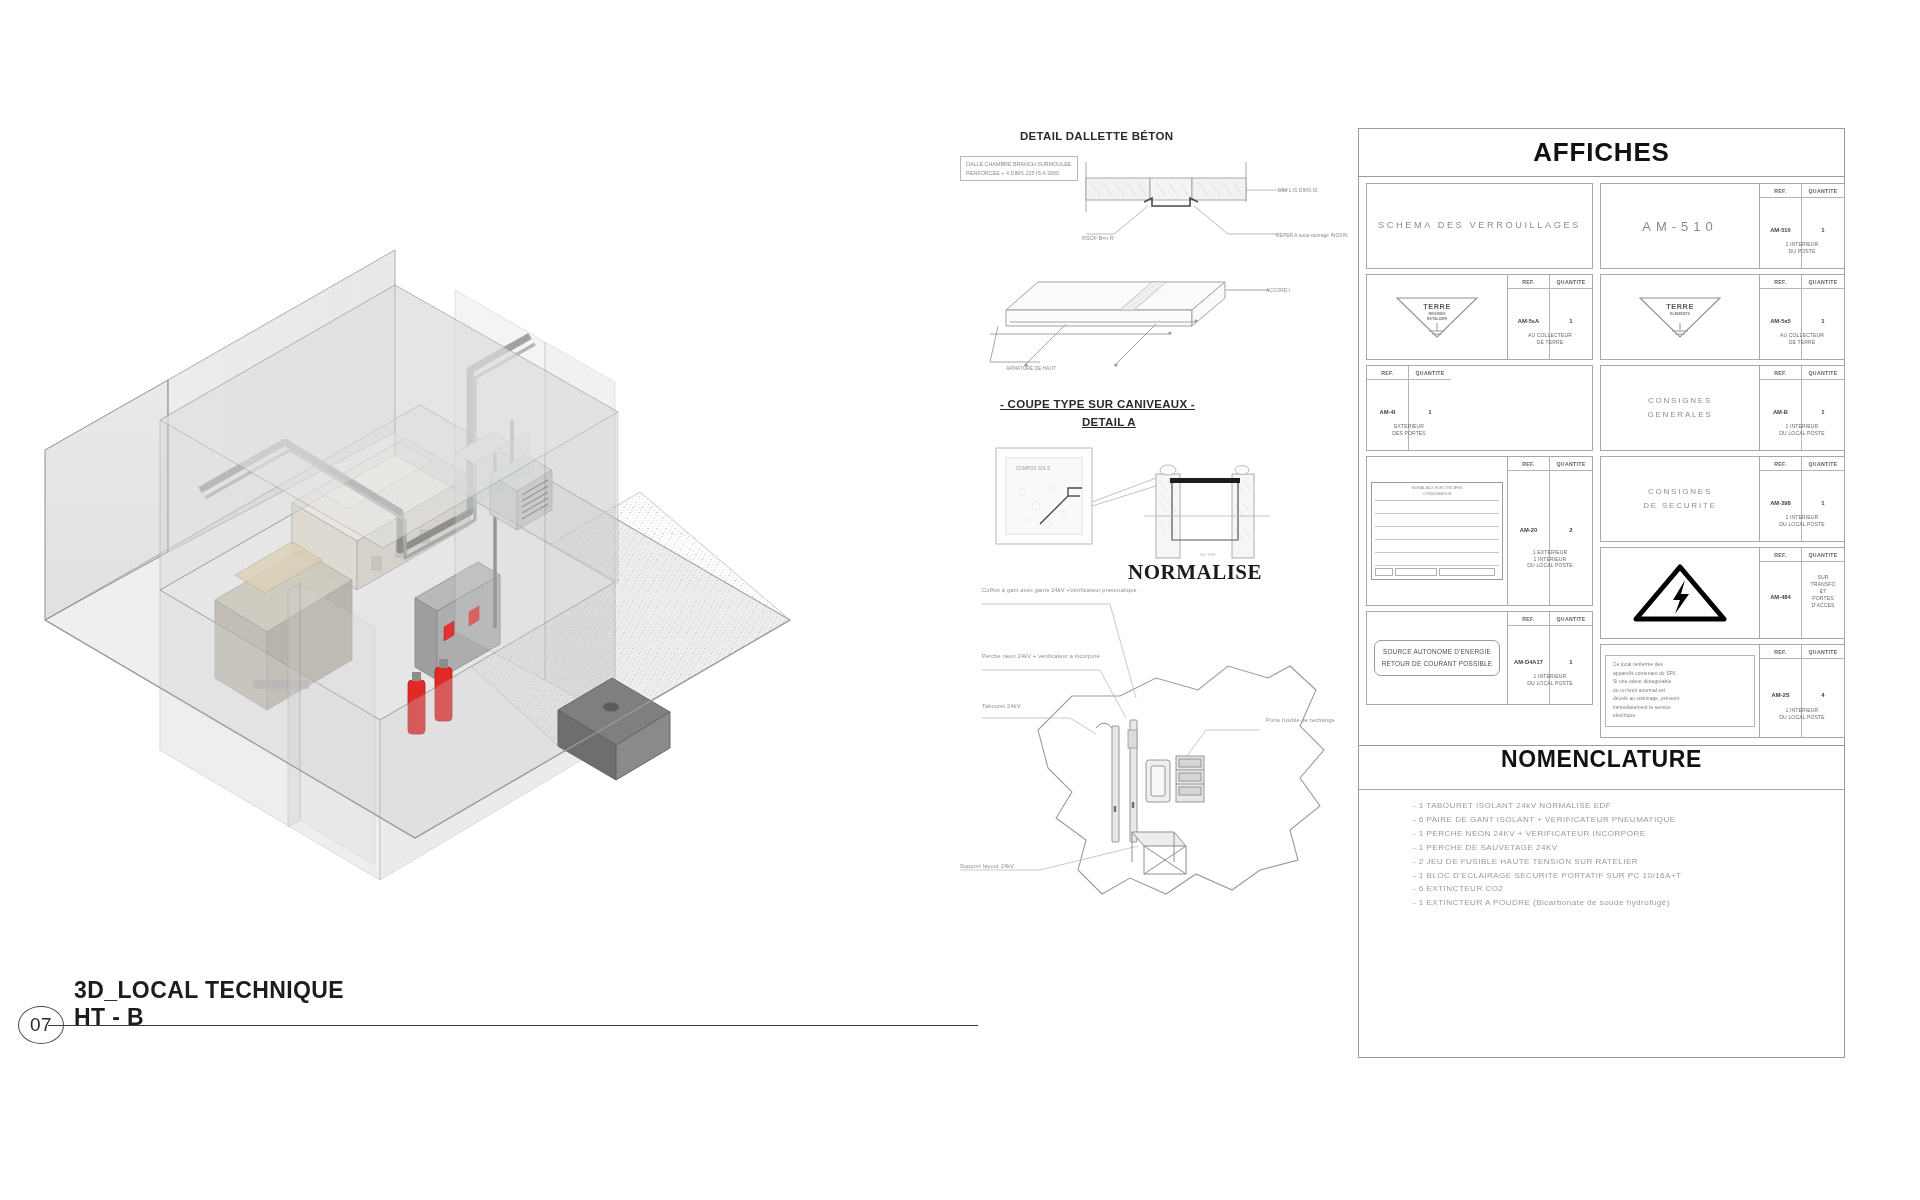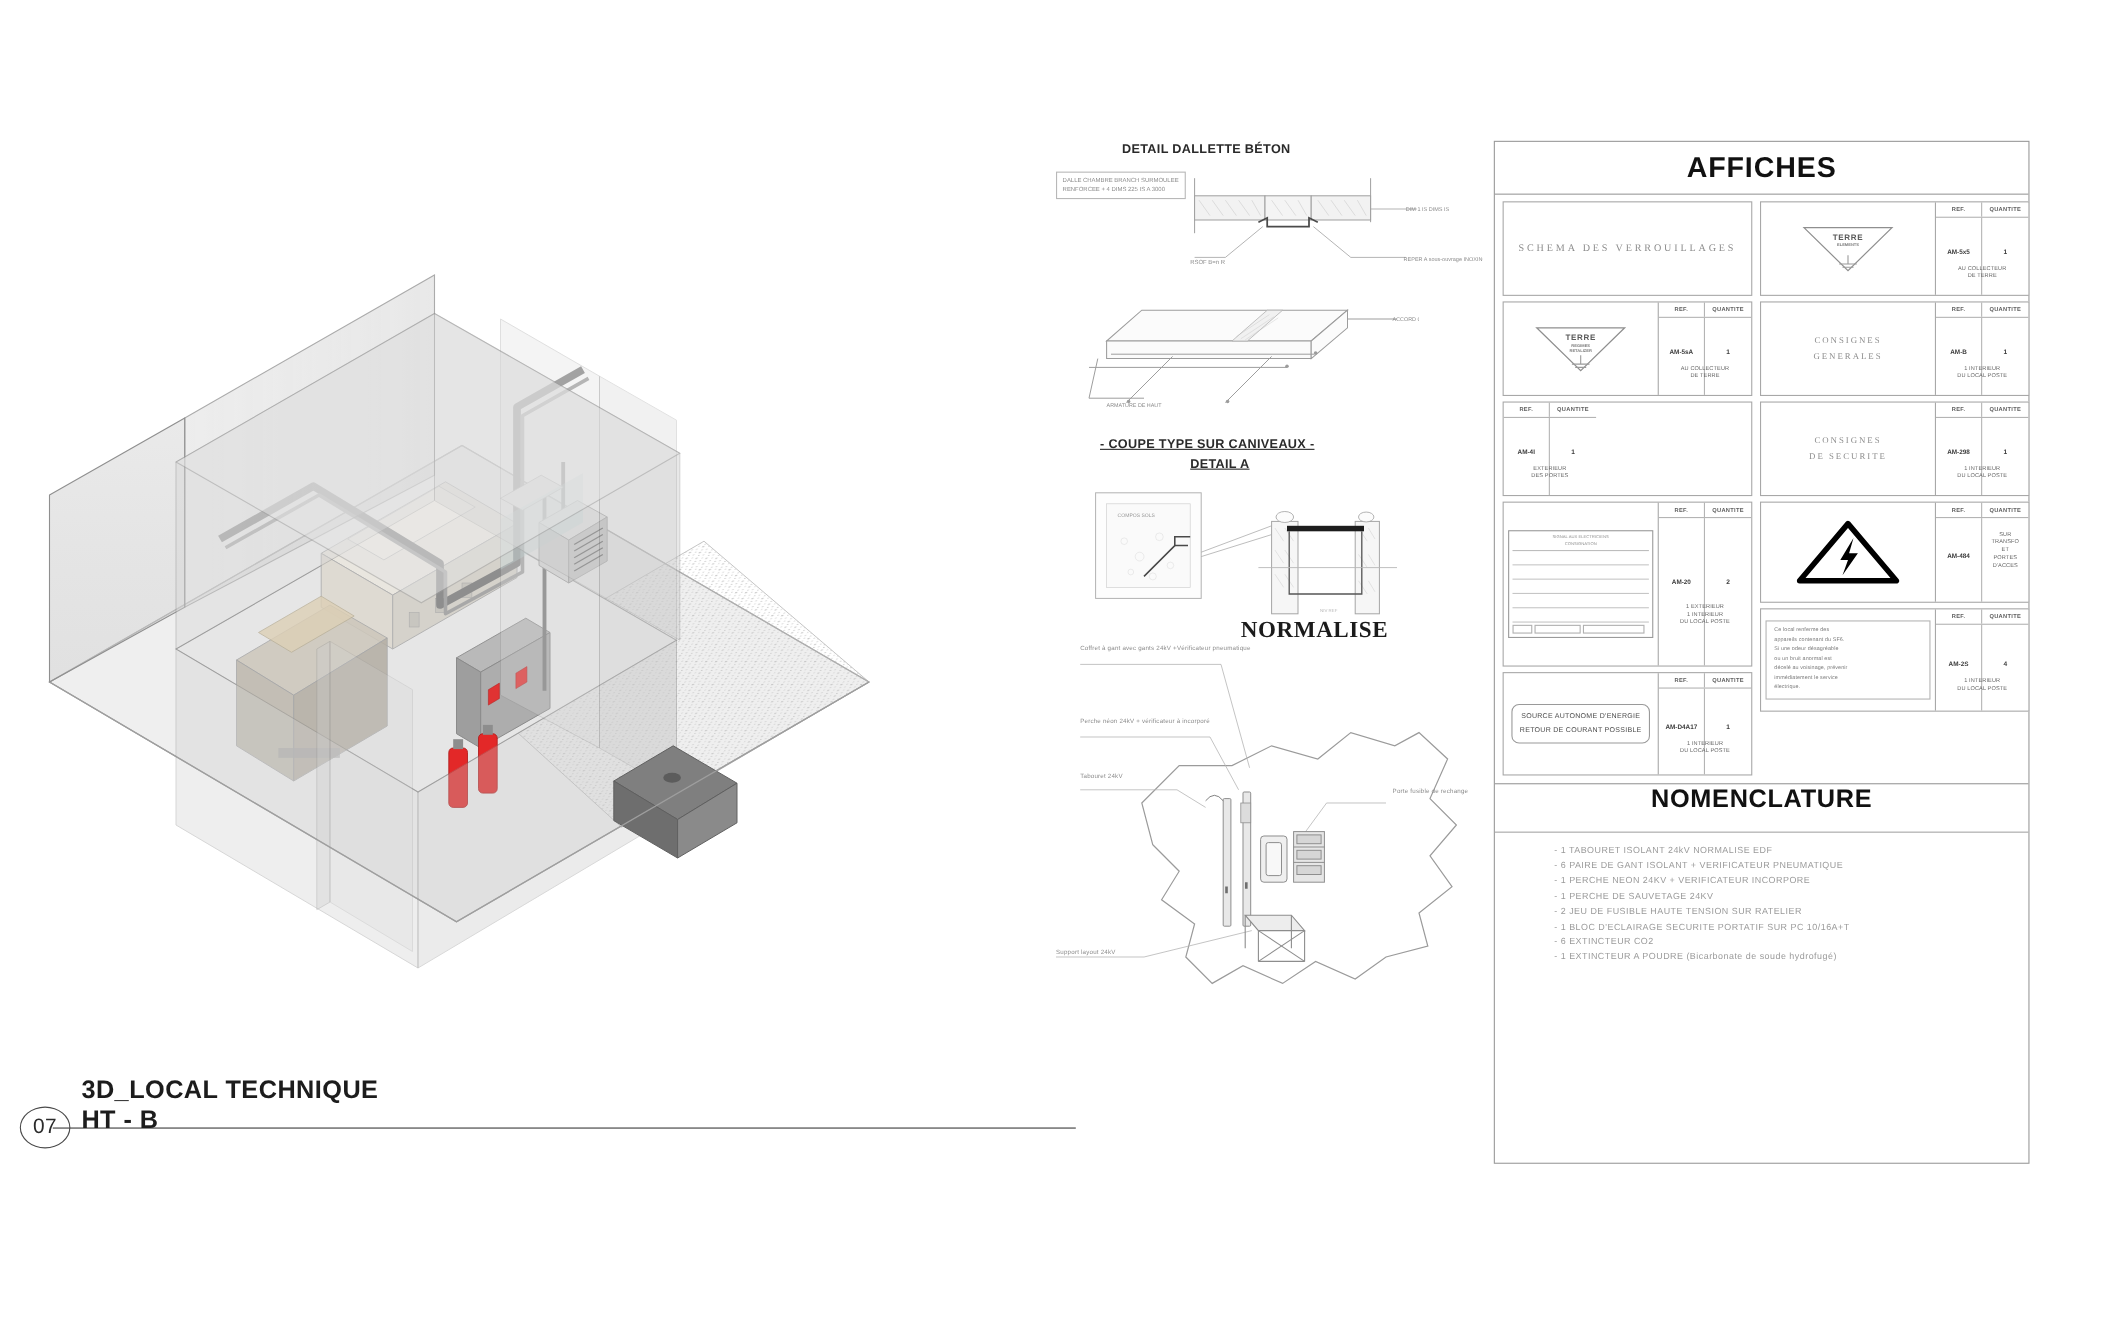--- a/index.html
+++ b/index.html
@@ -98,21 +98,21 @@
   .meta-loc {
     position: absolute; left: 0; right: 0; top: 62%;
     text-align: center; font-size: 5.1px; color: #6a6a6a; line-height: 1.35;
     letter-spacing: .1px; white-space: pre-line;
   }
 
   
   .poster-plain {
     font-size: 9.2px; color: #8d8d8d; letter-spacing: 2.6px;
     text-align: center; line-height: 1.7; white-space: pre-line;
-    font-family: Liberation Serif, serif;
+    font-family: Liberation Sans, sans-serif;
   }
   .poster-am {
     font-size: 13px; color: #8a8a8a; letter-spacing: 5px; text-align: center;
   }
   .terre-sign { width: 86px; position: relative; height: 44px; }
   .terre-sign svg { display: block; }
   .terre-txt1 {
     position: absolute; left: 0; right: 0; top: 7px; text-align: center;
     font-size: 7.3px; font-weight: bold; color: #5a5a5a; letter-spacing: .6px;
   }
@@ -641,20 +641,41 @@
                   </div>
                 <span class="meta-loc" style="left:0;right:0;top:60%;">1 INTERIEUR
 DU LOCAL POSTE</span>
               </div>
             </div>
           </div>
         </div>
 
         <div class="aff-col">
 
+          <div class="aff-row" style="height:86px;">
+            <div class="aff-art bordered">
+              <div class="poster-am">AM-510</div>
+            </div>
+            <div class="aff-meta">
+              <div class="aff-meta-head">
+                <div>REF.</div>
+                <div>QUANTITE</div>
+              </div>
+              <div class="aff-meta-body">
+                <div>
+                    <span class="meta-ref">AM-510</span>
+                  </div>
+                <div>
+                    <span class="meta-qty">1</span>
+                  </div>
+                <span class="meta-loc" style="left:0;right:0;">1 INTERIEUR
+DU POSTE</span>
+              </div>
+            </div>
+          </div>
 
           <div class="aff-row" style="height:86px;">
             <div class="aff-art bordered">
               <div class="terre-sign">
                 <svg width="86" height="44" viewBox="0 0 86 44">
                   <polygon points="3,3 83,3 43,42" fill="#fff" stroke="#8f8f8f" stroke-width="1.1"></polygon>
                   <g stroke="#9a9a9a" stroke-width="1">
                     <line x1="43" y1="28" x2="43" y2="36"></line>
                     <line x1="35" y1="36" x2="51" y2="36"></line>
                     <line x1="38" y1="39" x2="48" y2="39"></line>

